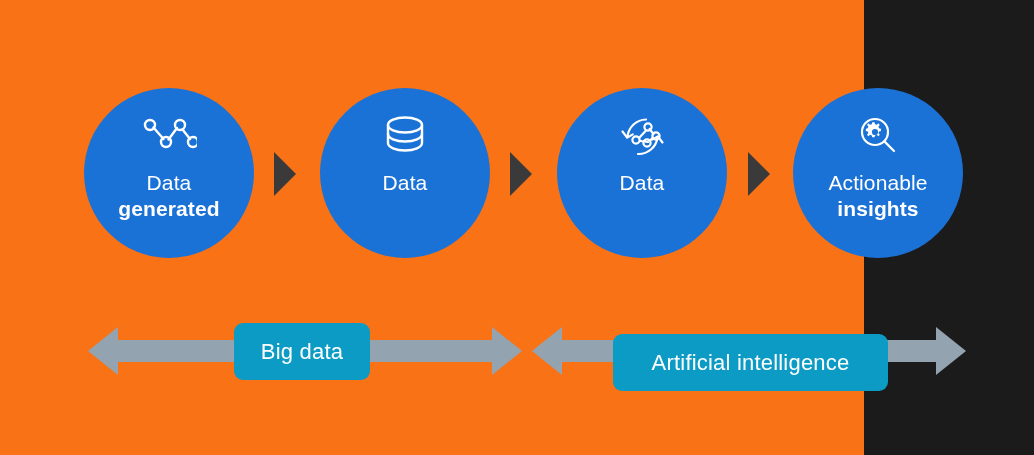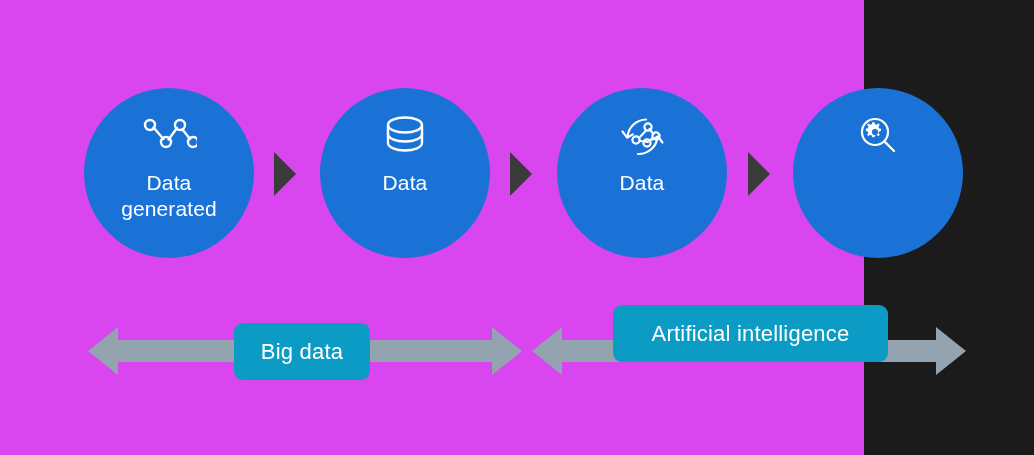--- a/index.html
+++ b/index.html
@@ -11,21 +11,21 @@
     width: 1034px;
     height: 455px;
     overflow: hidden;
     font-family: "Liberation Sans", sans-serif;
     position: relative;
   }
   #stage {
     position: relative;
     width: 864px;
     height: 455px;
-    background: #d946ef;
+    background: #f97316;
   }
 
   
   .node {
     position: absolute;
     width: 170px;
     height: 170px;
     border-radius: 50%;
     background: #1b72d6;
     display: flex;
@@ -42,21 +42,21 @@
     margin-bottom: 6px;
   }
   .node-label {
     color: #ffffff;
     font-size: 21px;
     line-height: 26px;
     text-align: center;
     letter-spacing: .1px;
     width: 150px;
   }
-  .node-label .l2 { display: block; }
+  .node-label .l2 { display: block; font-weight: bold; }
 
   
   .connector {
     position: absolute;
     width: 26px;
     height: 48px;
   }
 
   
   .arrowbar {
@@ -170,33 +170,37 @@
           <circle cx="25" cy="18" r="13"></circle>
           <line x1="34.4" y1="27.4" x2="44" y2="37"></line>
         </g>
         <g fill="#ffffff">
           <path d="M25 10.2
                    l1.9 .55 1.35-1.4 1.6 1.6-1.4 1.35 .55 1.9 1.95 .45v2.3l-1.95 .45-.55 1.9 1.4 1.35-1.6 1.6-1.35-1.4-1.9 .55-.45 1.95h-2.3l-.45-1.95-1.9-.55-1.35 1.4-1.6-1.6 1.4-1.35-.55-1.9-1.95-.45v-2.3l1.95-.45 .55-1.9-1.4-1.35 1.6-1.6 1.35 1.4 1.9-.55 .45-1.95h2.3z"></path>
         </g>
         <circle cx="25" cy="18" r="3.1" fill="#1b72d6"></circle>
       </svg>
     </span>
+    <span class="node-label">
+      <span>Actionable</span>
+      <span class="l2">insights</span>
+    </span>
   </div>
 
   <span class="arrowbar" style="left:88px; top:325px; width:434px;">
     <svg viewBox="0 0 434 52" width="434" height="52">
       <polygon fill="#93a3b0" points="0,26 30,2 30,15 404,15 404,2 434,26 404,50 404,37 30,37 30,50"></polygon>
     </svg>
   </span>
   <div class="pill" style="left:234px; top:323px; width:136px; height:57px;">
     <span>Big data</span>
   </div>
 
   <span class="arrowbar" style="left:532px; top:325px; width:434px;">
     <svg viewBox="0 0 434 52" width="434" height="52">
       <polygon fill="#93a3b0" points="0,26 30,2 30,15 404,15 404,2 434,26 404,50 404,37 30,37 30,50"></polygon>
     </svg>
   </span>
-  <div class="pill" style="left:613px; top:305px; width:275px; height:57px;">
+  <div class="pill" style="left:613px; top:334px; width:275px; height:57px;">
     <span>Artificial intelligence</span>
   </div>
 
 </div>
 
 </body></html>

